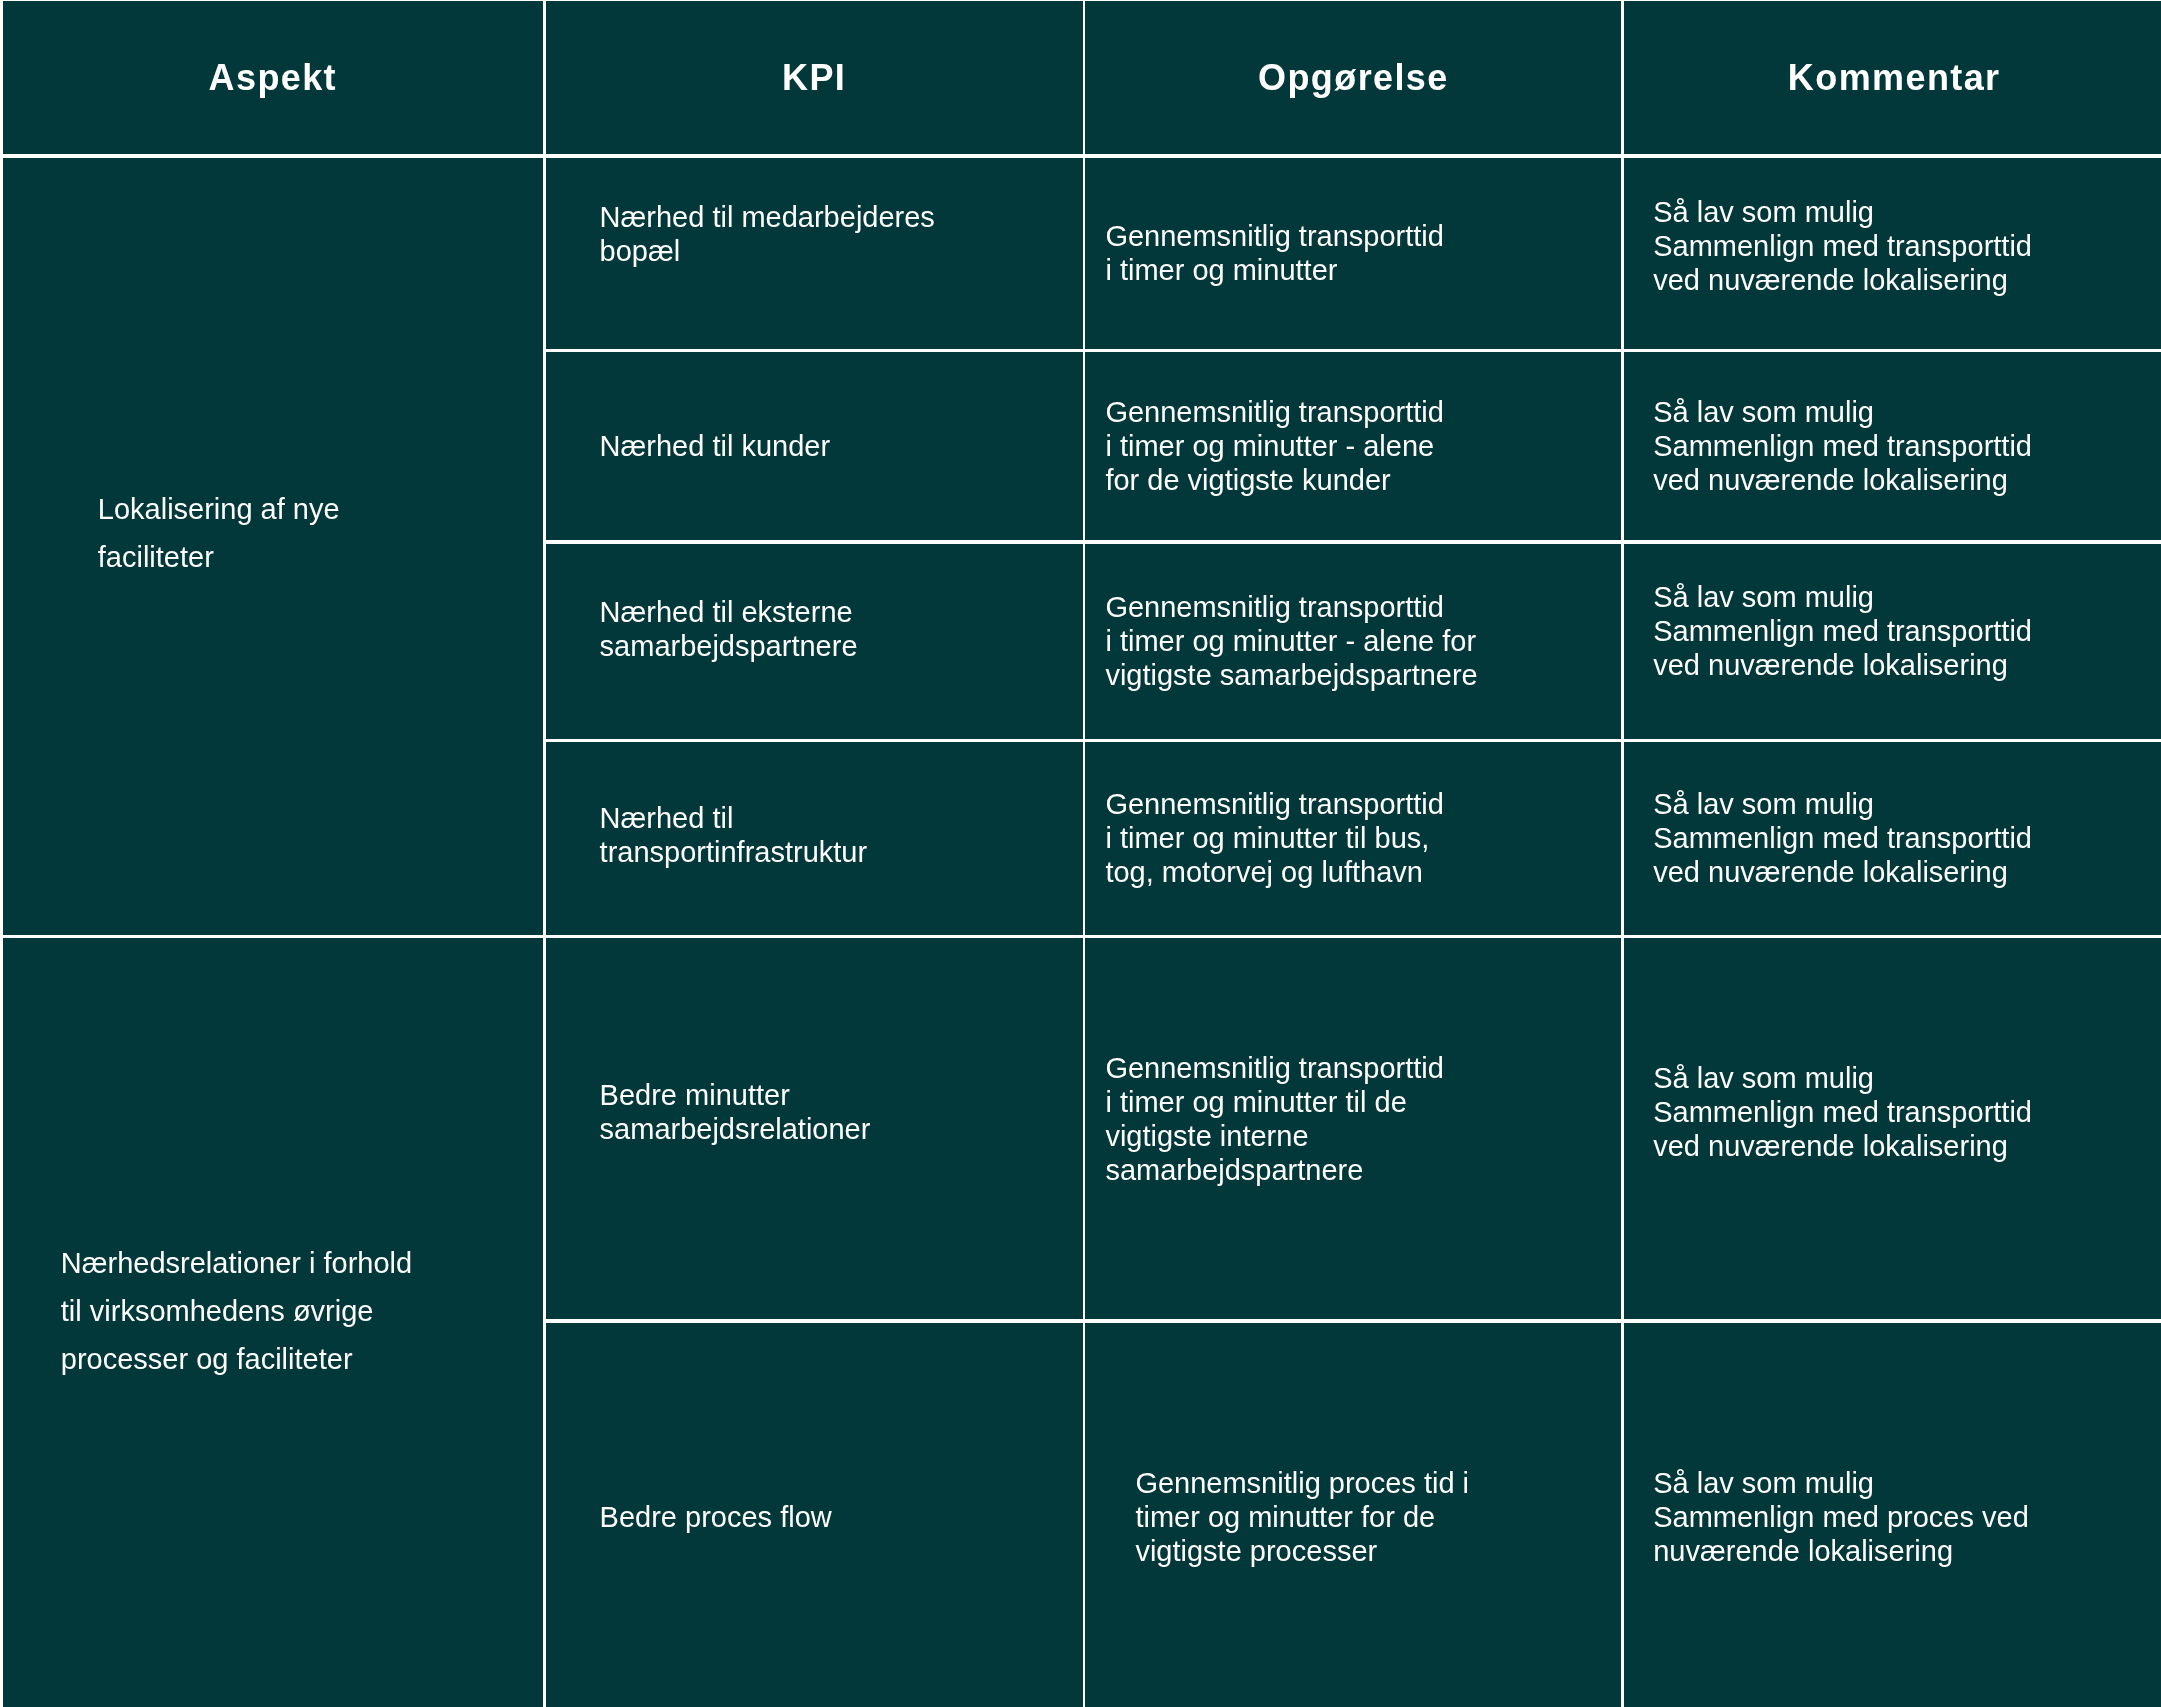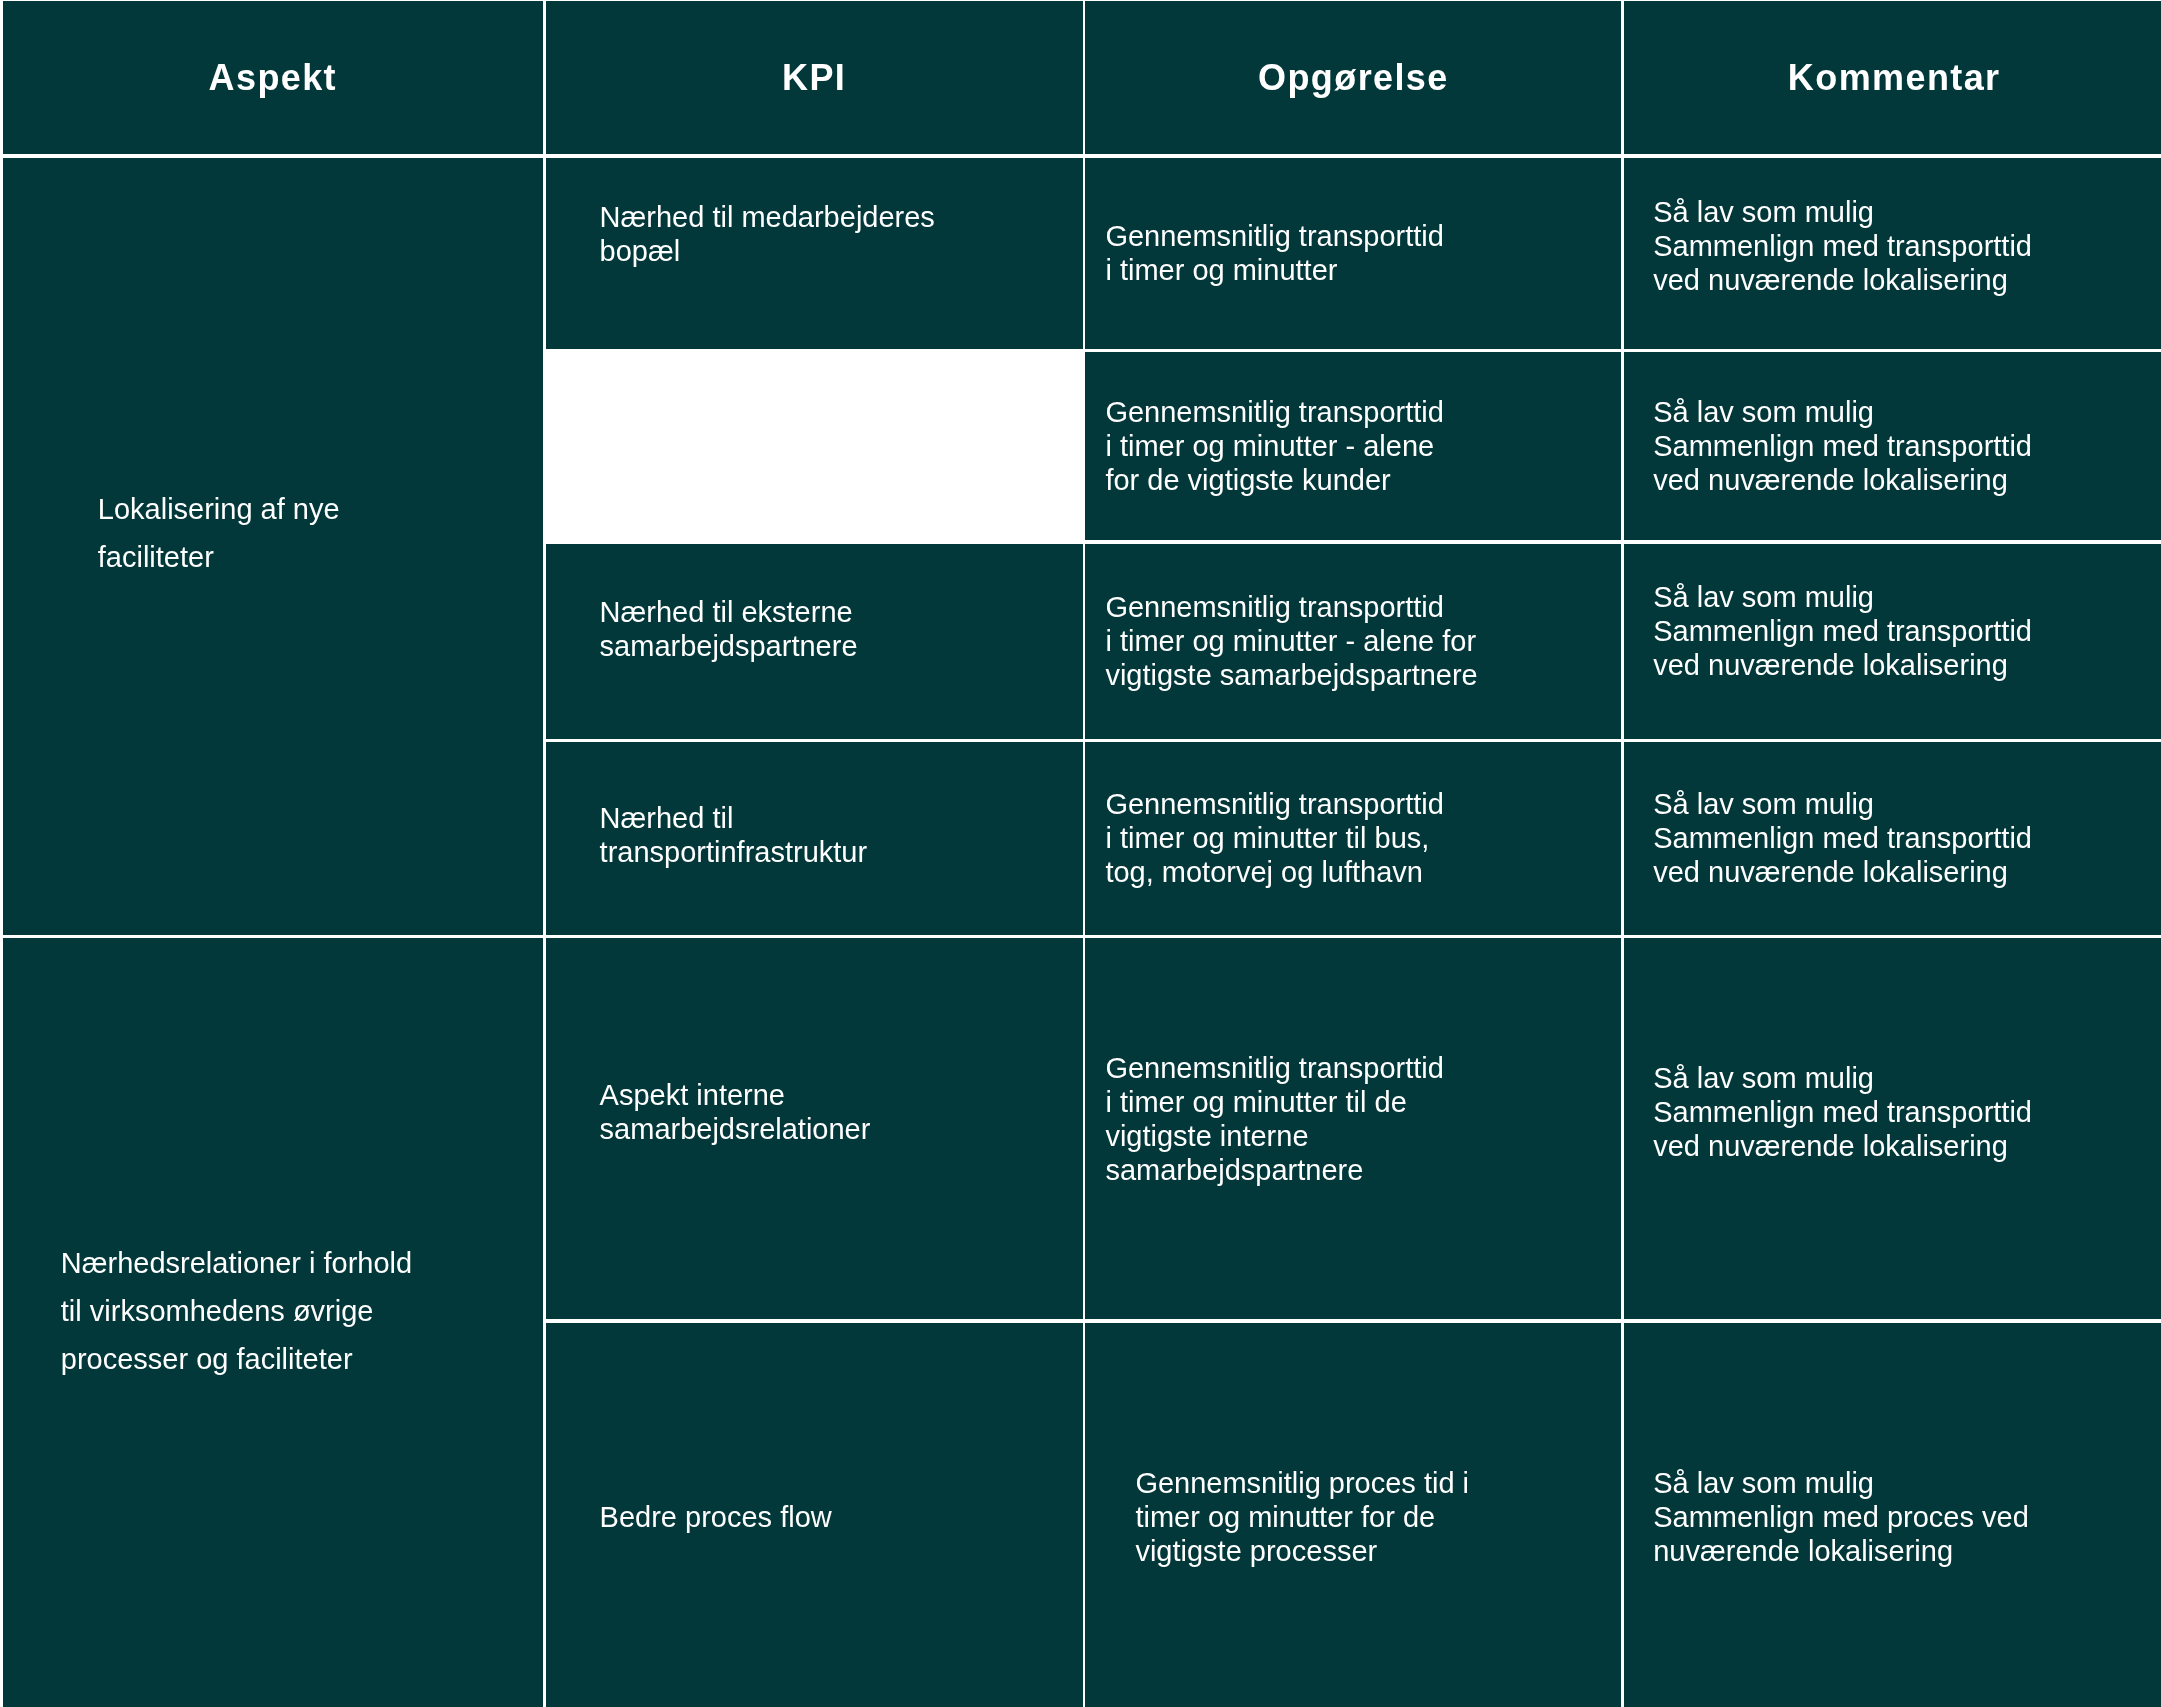--- a/index.html
+++ b/index.html
@@ -37,20 +37,21 @@
 faciliteter</div>
 
   <div class="cell body-text kpi" style="grid-column:2;grid-row:2;padding-bottom:39px">Nærhed til medarbejderes
 bopæl</div>
   <div class="cell body-text opg" style="grid-column:3;grid-row:2">Gennemsnitlig transporttid
 i timer og minutter</div>
   <div class="cell body-text kom" style="grid-column:4;grid-row:2;padding-bottom:13.8px">Så lav som mulig
 Sammenlign med transporttid
 ved nuværende lokalisering</div>
 
+  <div class="cell body-text kpi" style="grid-column:2;grid-row:3">Nærhed til kunder</div>
   <div class="cell body-text opg" style="grid-column:3;grid-row:3">Gennemsnitlig transporttid
 i timer og minutter - alene
 for de vigtigste kunder</div>
   <div class="cell body-text kom" style="grid-column:4;grid-row:3">Så lav som mulig
 Sammenlign med transporttid
 ved nuværende lokalisering</div>
 
   <div class="cell body-text kpi" style="grid-column:2;grid-row:4;padding-bottom:25px">Nærhed til eksterne
 samarbejdspartnere</div>
   <div class="cell body-text opg" style="grid-column:3;grid-row:4">Gennemsnitlig transporttid
@@ -66,21 +67,21 @@
 i timer og minutter til bus,
 tog, motorvej og lufthavn</div>
   <div class="cell body-text kom" style="grid-column:4;grid-row:5">Så lav som mulig
 Sammenlign med transporttid
 ved nuværende lokalisering</div>
 
   <div class="cell aspekt asp2">Nærhedsrelationer i forhold
 til virksomhedens øvrige
 processer og faciliteter</div>
 
-  <div class="cell body-text kpi" style="grid-column:2;grid-row:6;padding-bottom:34px">Aspekt interne
+  <div class="cell body-text kpi" style="grid-column:2;grid-row:6;padding-bottom:34px">Bedre minutter
 samarbejdsrelationer</div>
   <div class="cell body-text opg" style="grid-column:3;grid-row:6;padding-bottom:20.7px">Gennemsnitlig transporttid
 i timer og minutter til de
 vigtigste interne
 samarbejdspartnere</div>
   <div class="cell body-text kom" style="grid-column:4;grid-row:6;padding-bottom:34px">Så lav som mulig
 Sammenlign med transporttid
 ved nuværende lokalisering</div>
 
   <div class="cell body-text kpi" style="grid-column:2;grid-row:7">Bedre proces flow</div>

